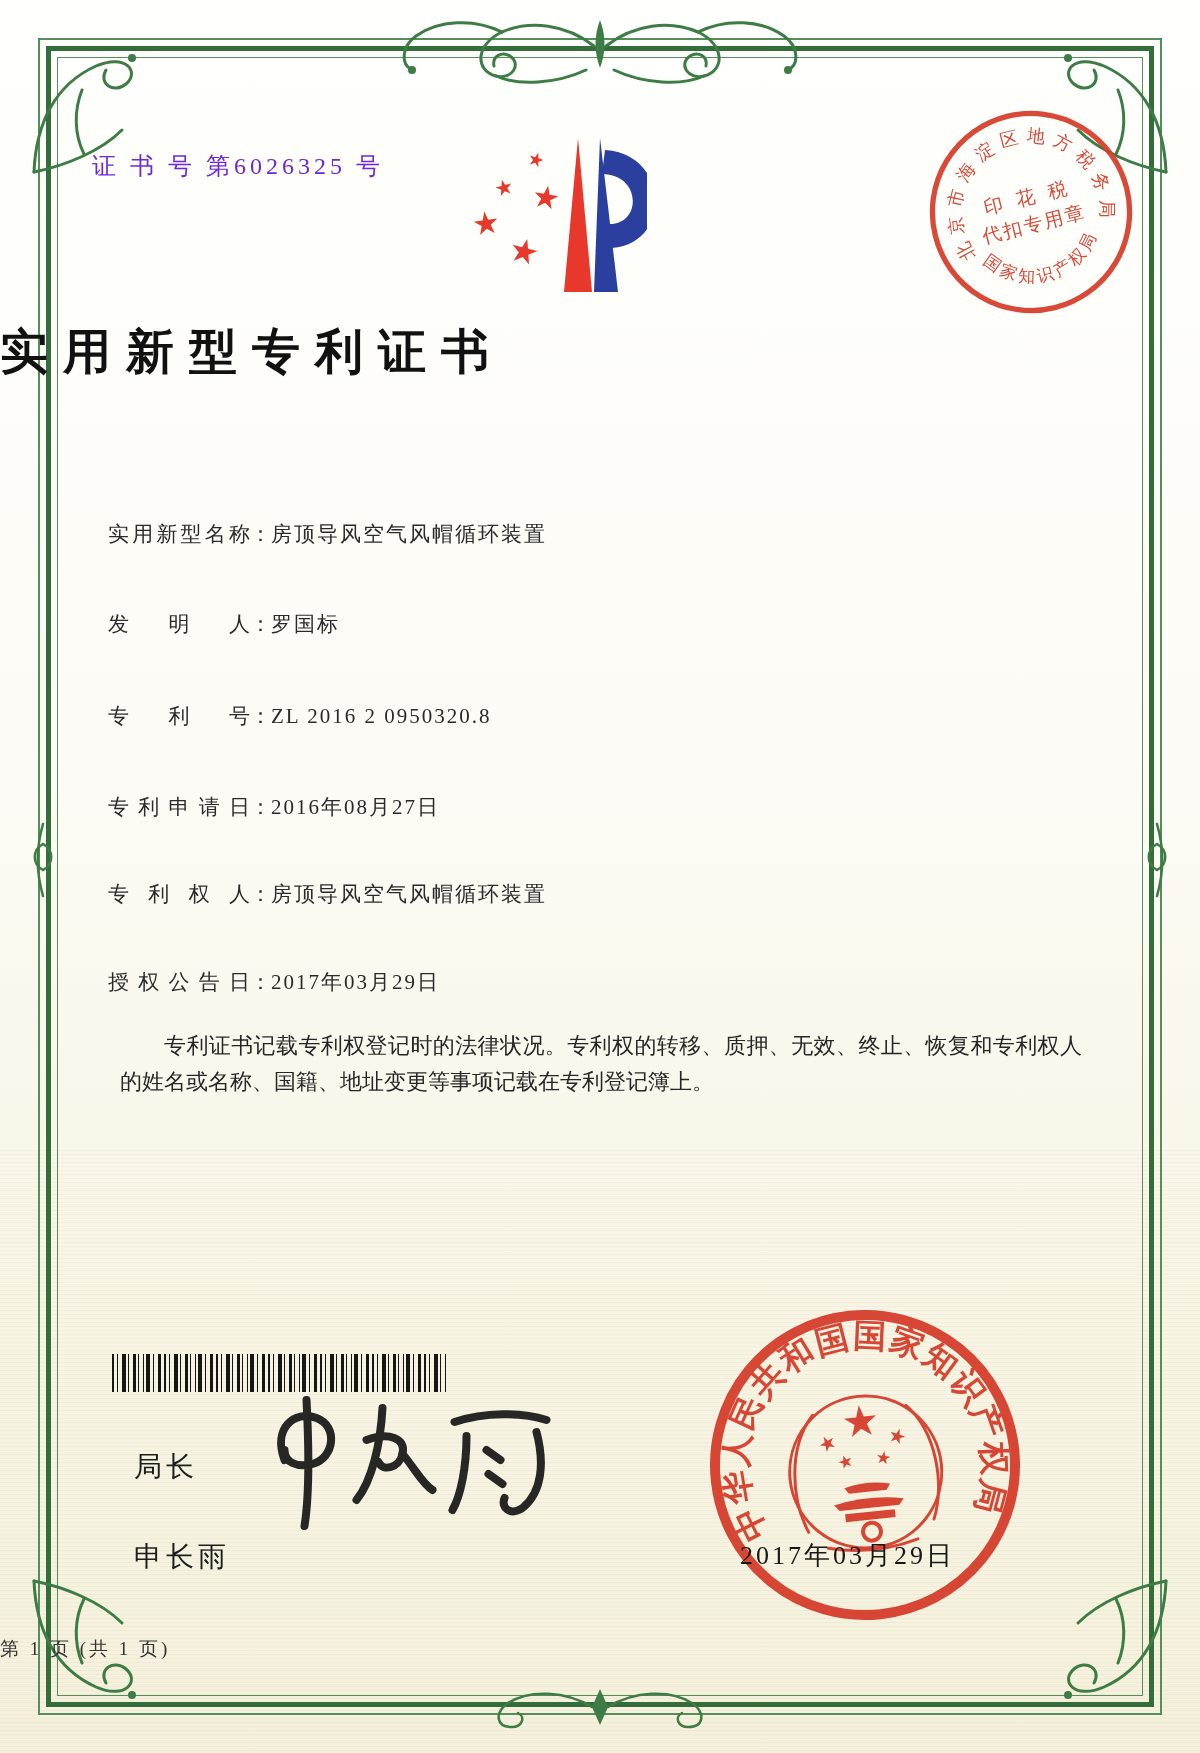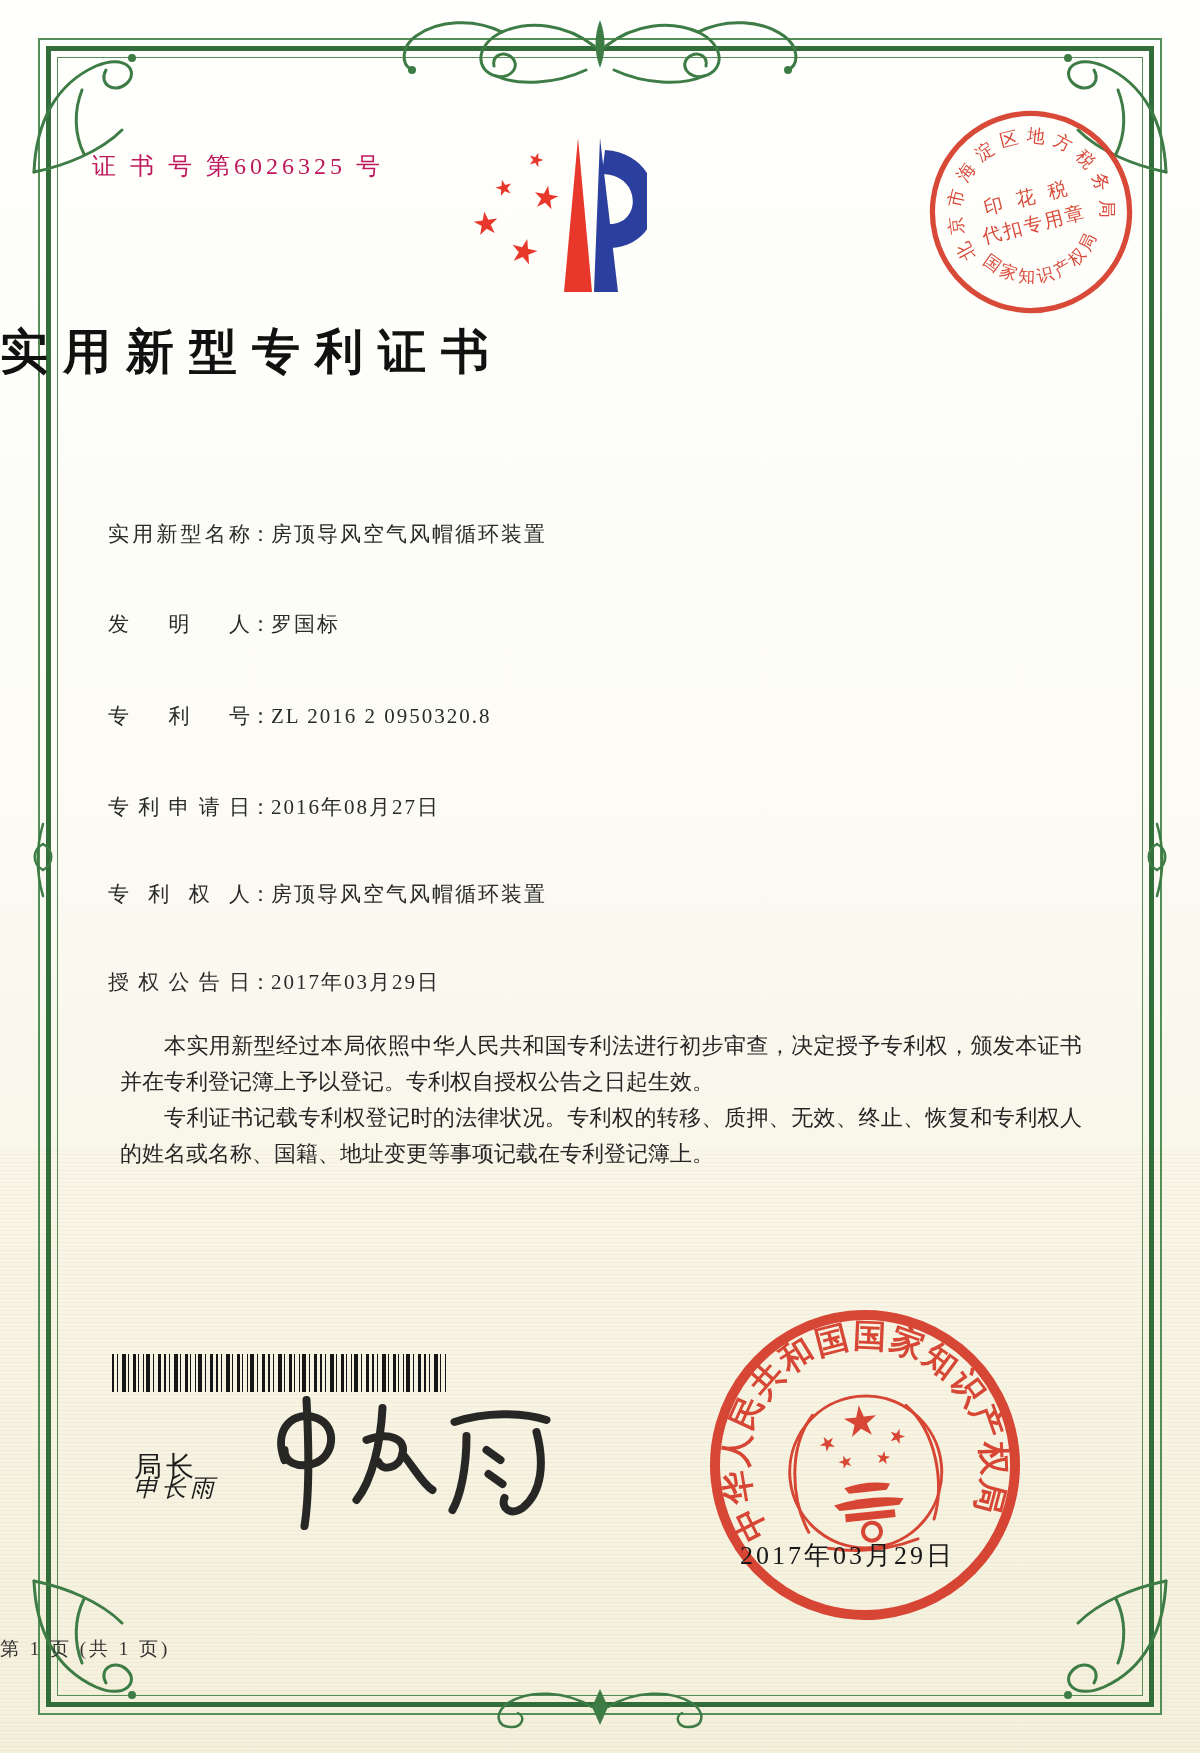--- a/index.html
+++ b/index.html
@@ -19,21 +19,21 @@
   .orn svg{display:block;}
   .orn-top{left:50%;top:12px;transform:translateX(-50%);}
   .orn-bottom{left:50%;bottom:18px;transform:translateX(-50%);}
   .orn-tl{left:22px;top:26px;}
   .orn-tr{right:22px;top:26px;transform:scaleX(-1);}
   .orn-bl{left:22px;bottom:26px;transform:scaleY(-1);}
   .orn-br{right:22px;bottom:26px;transform:scale(-1,-1);}
   .orn-ml{left:28px;top:820px;}
   .orn-mr{right:28px;top:820px;transform:scaleX(-1);}
   
-  .cert-no{position:absolute;left:92px;top:150px;font-size:24px;letter-spacing:4px;color:#be185d;z-index:2;}
+  .cert-no{position:absolute;left:92px;top:150px;font-size:24px;letter-spacing:4px;color:#6d28d9;z-index:2;}
   .logo{position:absolute;left:452px;top:130px;width:195px;height:168px;z-index:2;}
   .tax-stamp{position:absolute;left:925px;top:106px;width:212px;height:212px;z-index:3;transform:rotate(-14deg);opacity:.95;}
   .title{position:absolute;left:0;right:0;top:320px;text-align:left;font-size:48px;font-weight:bold;
     letter-spacing:15px;color:#111;z-index:2;}
   
   .field{position:absolute;left:108px;height:34px;font-size:21px;z-index:2;white-space:nowrap;}
   .f1{top:520px}.f2{top:610px}.f3{top:702px}.f4{top:793px}.f5{top:880px}.f6{top:968px}
   .flabel{display:inline-block;width:142px;text-align:justify;text-align-last:justify;}
   .fcolon{display:inline-block;}
   .fvalue{letter-spacing:2px;}
@@ -49,22 +49,22 @@
       #161616 10px 14px,transparent 14px 16px,
       #161616 16px 17px,transparent 17px 21px,
       #161616 21px 24px,transparent 24px 26px,
       #161616 26px 27px,transparent 27px 31px,
       #161616 31px 32px,transparent 32px 34px,
       #161616 34px 38px,transparent 38px 41px,
       #161616 41px 42px,transparent 42px 46px,
       #161616 46px 49px,transparent 49px 52px);}
   .director-label{position:absolute;left:134px;top:1448px;font-size:28px;letter-spacing:4px;
     font-family:"Liberation Sans","DejaVu Sans",sans-serif;color:#1d1d1d;z-index:2;text-align:right;}
-  .director-name{position:absolute;left:134px;top:1472px;font-size:24px;letter-spacing:4px;
-    font-family:"Liberation Sans","DejaVu Sans",sans-serif;color:#1d1d1d;z-index:2;font-style:italic;}
+  .director-name{position:absolute;left:134px;top:1538px;font-size:28px;letter-spacing:4px;
+    font-family:"Liberation Sans","DejaVu Sans",sans-serif;color:#1d1d1d;z-index:2;}
   .signature{position:absolute;left:252px;top:1388px;width:315px;height:150px;z-index:3;}
   .gov-seal{position:absolute;left:700px;top:1300px;width:330px;height:330px;z-index:2;transform:rotate(-6deg);opacity:.96;}
   .seal-date{position:absolute;left:740px;top:1538px;font-size:26px;letter-spacing:3px;color:#171717;z-index:4;}
   .footer{position:absolute;left:0;right:0;top:1636px;text-align:left;font-size:19px;letter-spacing:3px;color:#333;z-index:2;}
   svg text{font-family:"Liberation Sans","DejaVu Sans",sans-serif;}
 </style>
 </head>
 <body>
 
 <div class="laid-texture"></div>
@@ -221,21 +221,20 @@
   <span class="flabel">专利申请日</span><span class="fcolon">：</span><span class="fvalue">2016年08月27日</span>
 </div>
 <div class="field f5">
   <span class="flabel">专利权人</span><span class="fcolon">：</span><span class="fvalue">房顶导风空气风帽循环装置</span>
 </div>
 <div class="field f6">
   <span class="flabel">授权公告日</span><span class="fcolon">：</span><span class="fvalue">2017年03月29日</span>
 </div>
 
 <div class="body-text">
-  <p>本实用新型经过本局依照中华人民共和国专利法进行初步审查，决定授予专利权，颁发本证书并在专利登记簿上予以登记。专利权自授权公告之日起生效。</p>
   <p>专利证书记载专利权登记时的法律状况。专利权的转移、质押、无效、终止、恢复和专利权人的姓名或名称、国籍、地址变更等事项记载在专利登记簿上。</p>
 </div>
 
 <div class="barcode"></div>
 
 <div class="director-label">局长</div>
 <div class="director-name">申长雨</div>
 
 <div class="signature">
   <svg width="315" height="150" viewBox="0 0 310 150">

